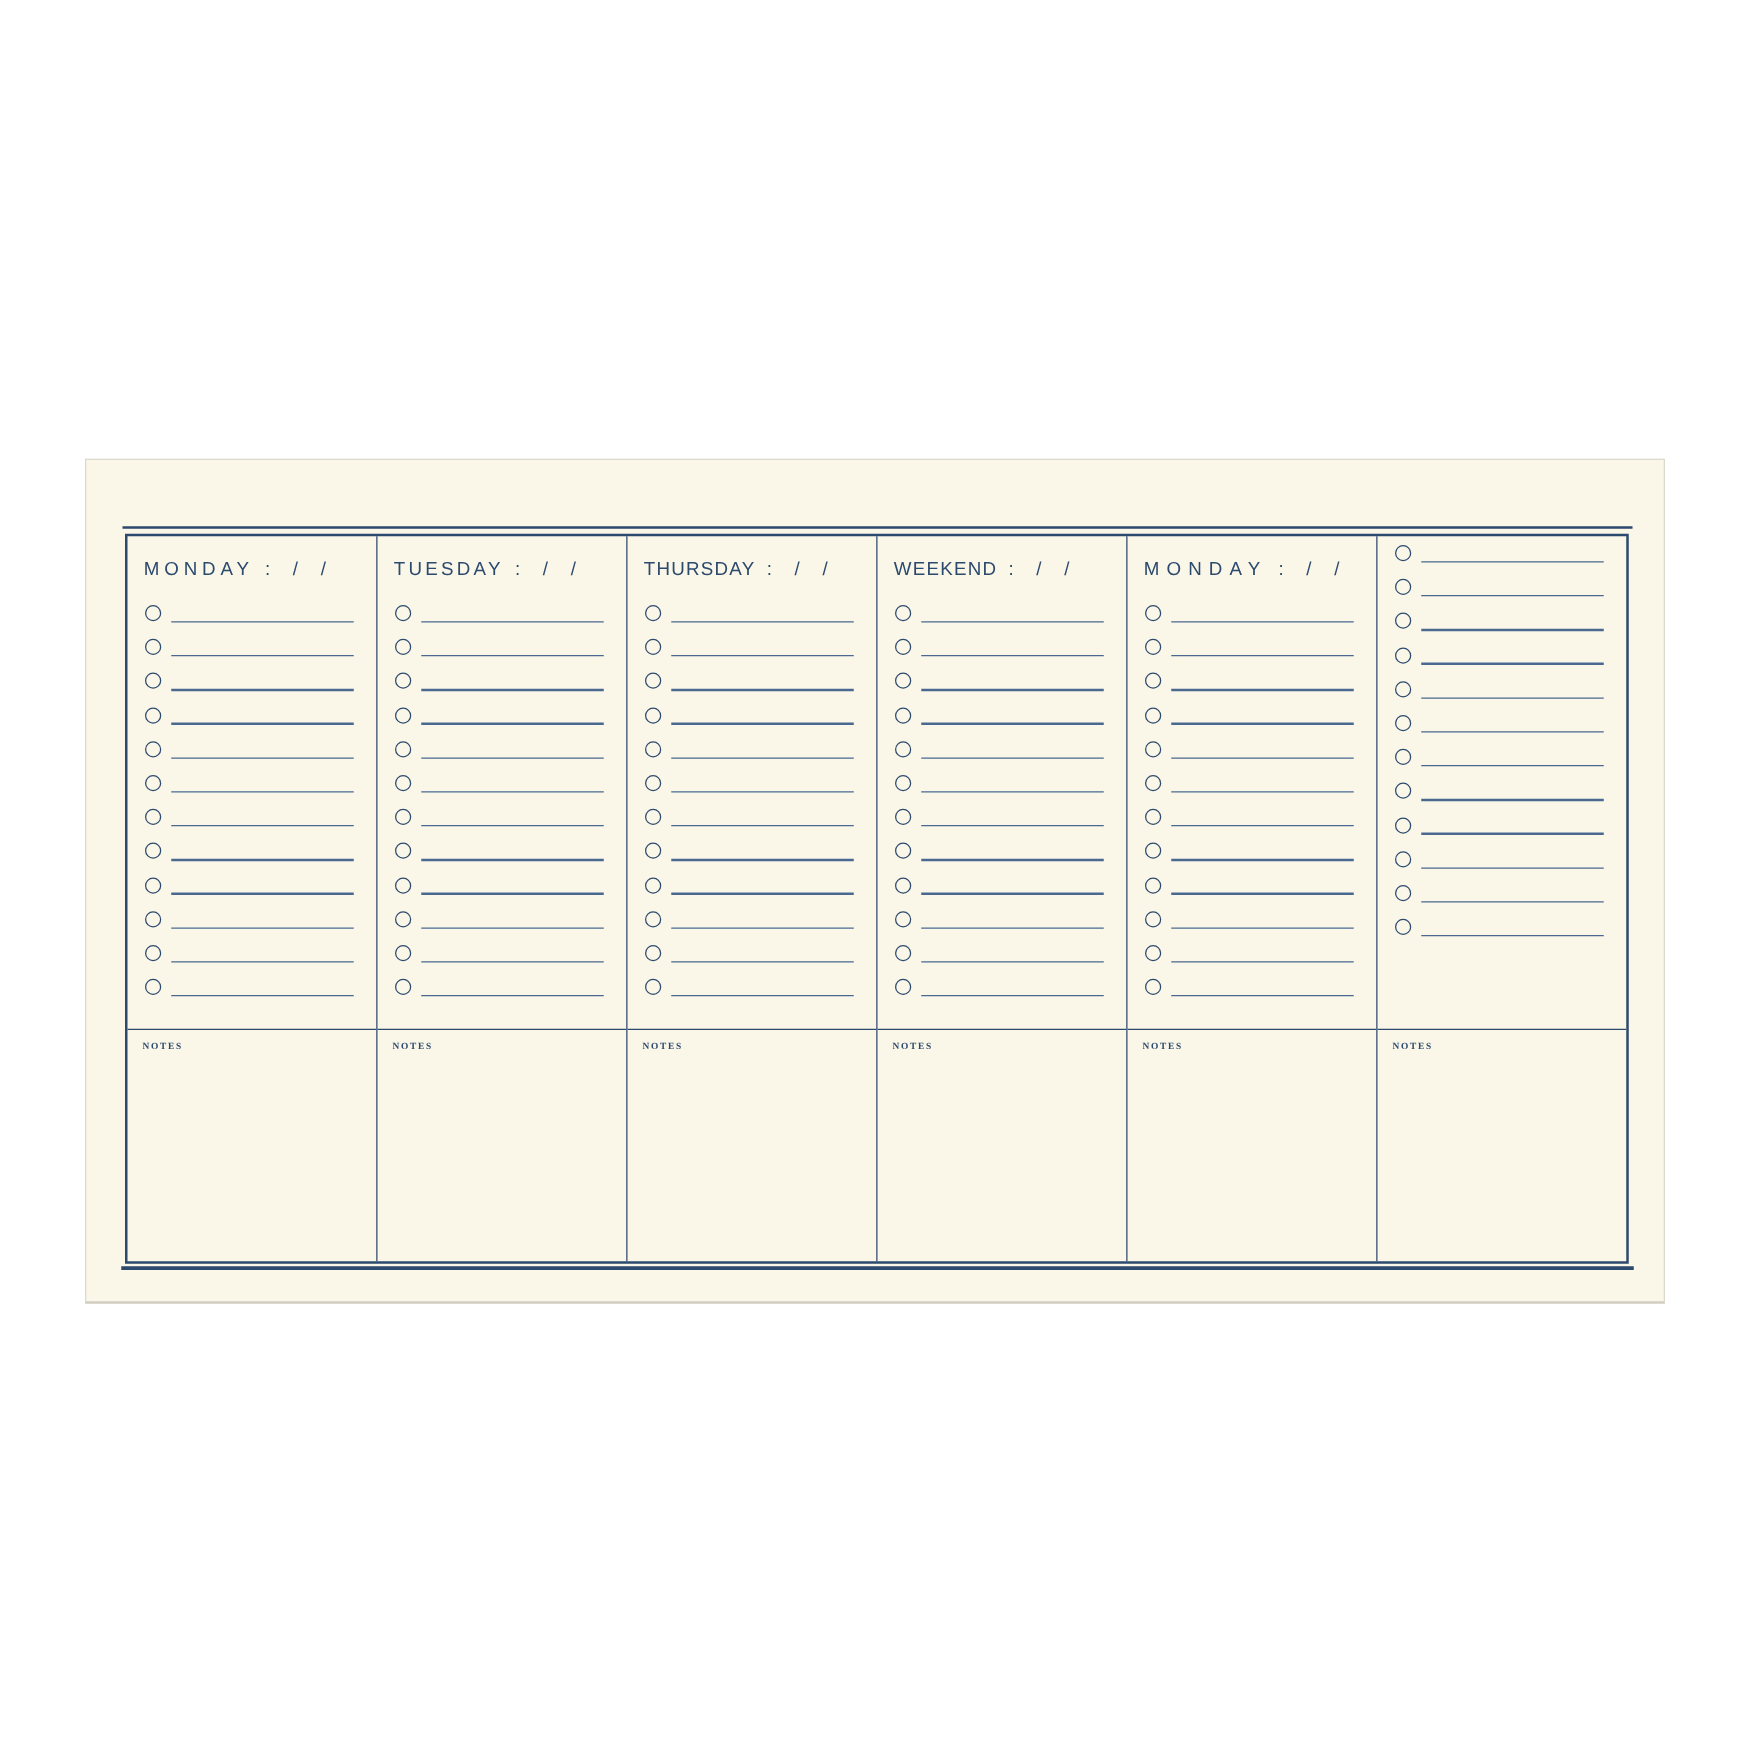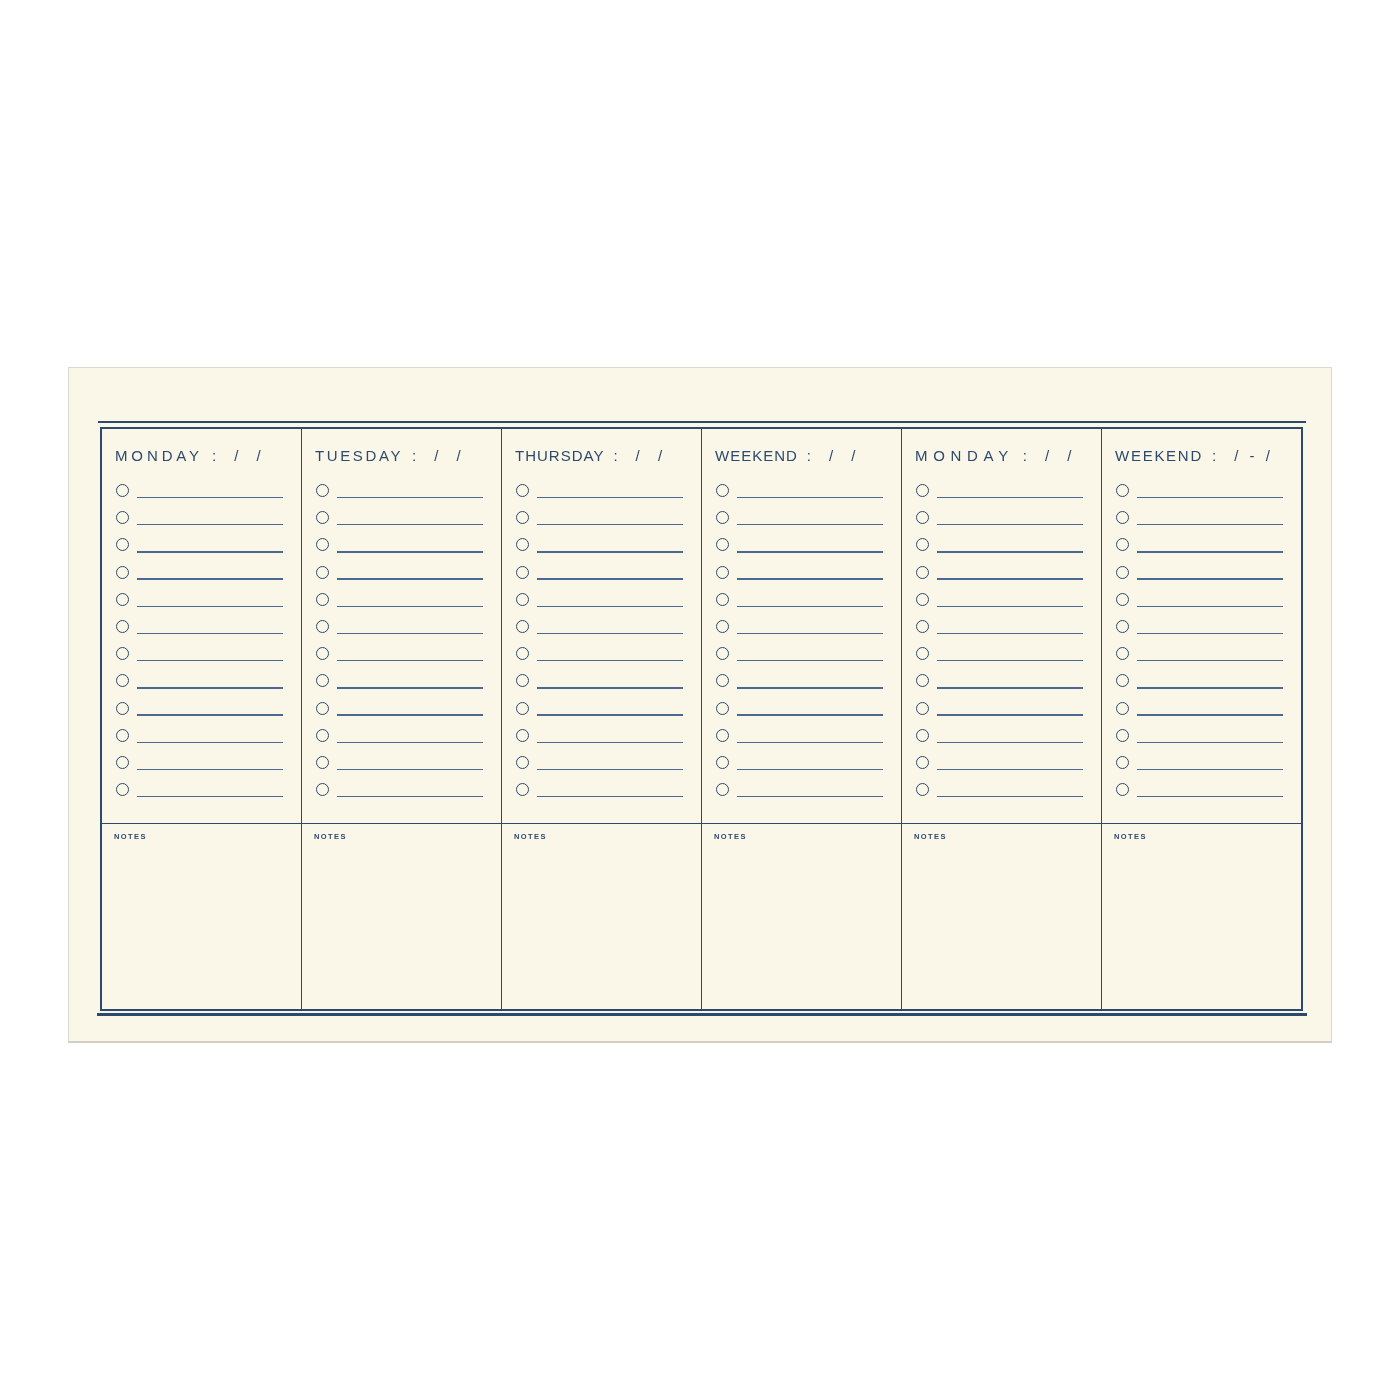--- a/index.html
+++ b/index.html
@@ -53,21 +53,21 @@
     margin:0 18px 0 8px;transform:translateY(7px);
   }
 
   .notes-box{
     margin-top:auto;height:186px;
     border-top:1.6px solid var(--ink);
     padding:9px 0 0 12px;
   }
   .notes-label{
     color:var(--ink);font-size:7.5px;font-weight:bold;
-    letter-spacing:1.4px;line-height:1;
+    letter-spacing:1.4px;line-height:1;font-family:Liberation Serif, serif;
   }
 </style>
 </head>
 <body>
 
 <div class="page">
   <div class="sheet">
     <div class="rule-top"></div>
 
     <div class="planner">
@@ -361,23 +361,20 @@
               <span class="bullet"></span>
               <span class="write-line"></span>
             </div>
           </div>
         <div class="notes-box">
           <div class="notes-label">NOTES</div>
         </div>
       </section>
 
       <section class="day-col weekend">
-        <header class="day-header">
-          <span class="day-name" style="letter-spacing: 1.73661px;">WEEKEND</span><span class="day-colon">:</span><span class="day-date">/ - /</span>
-        </header>
         <div class="task-rows">
             <div class="task-row">
               <span class="bullet"></span>
               <span class="write-line"></span>
             </div>
             <div class="task-row">
               <span class="bullet"></span>
               <span class="write-line"></span>
             </div>
             <div class="task-row">

